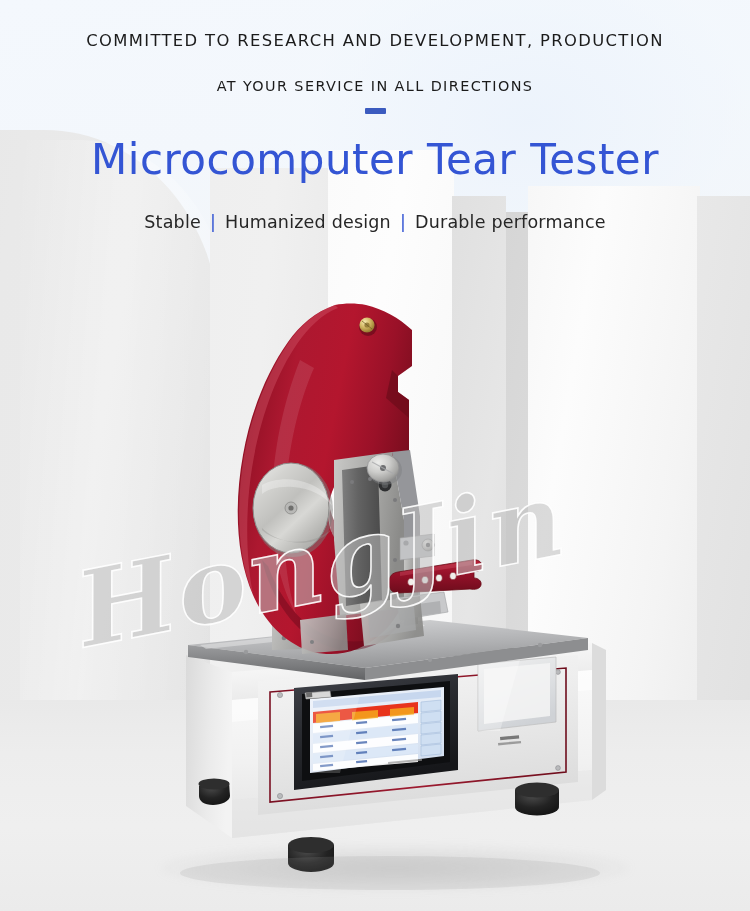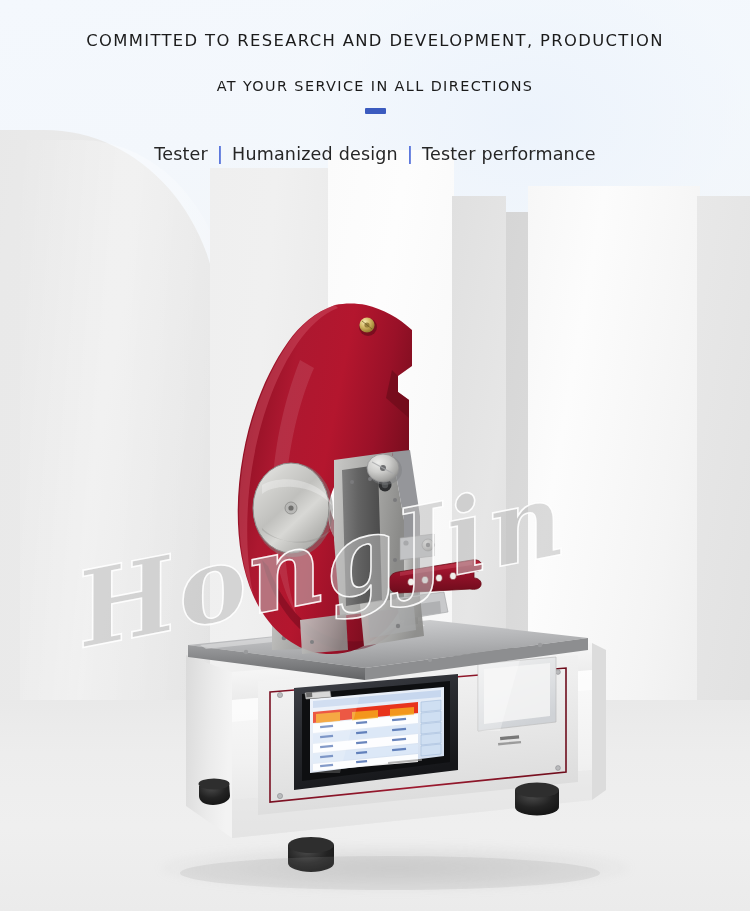--- a/index.html
+++ b/index.html
@@ -208,21 +208,22 @@
   <div class="panel-gap"></div>
   <div class="panel-col-right"></div>
   <div class="panel-right-edge"></div>
   <div class="floor"></div>
   <div class="floor-shadow"></div>
 
   <div class="headline-wrap">
     <div class="hl1">COMMITTED TO RESEARCH AND DEVELOPMENT, PRODUCTION</div>
     <div class="hl2">AT YOUR SERVICE IN ALL DIRECTIONS</div>
     <div class="divider-dash"></div>
-    <div class="features"><span>Tester</span><span class="sep">|</span><span>Humanized design</span><span class="sep">|</span><span>Tester performance</span></div>
+    <div class="product-title">Microcomputer Tear Tester</div>
+    <div class="features"><span>Stable</span><span class="sep">|</span><span>Humanized design</span><span class="sep">|</span><span>Durable performance</span></div>
   </div>
 
   <svg id="machine" viewBox="0 0 750 911">
     <defs>
 
       <linearGradient id="redArm" x1="0" y1="0" x2="1" y2="0.4">
         <stop offset="0%" stop-color="#6d0c1c"></stop>
         <stop offset="14%" stop-color="#8e1024"></stop>
         <stop offset="34%" stop-color="#ad1830"></stop>
         <stop offset="58%" stop-color="#b4162e"></stop>

